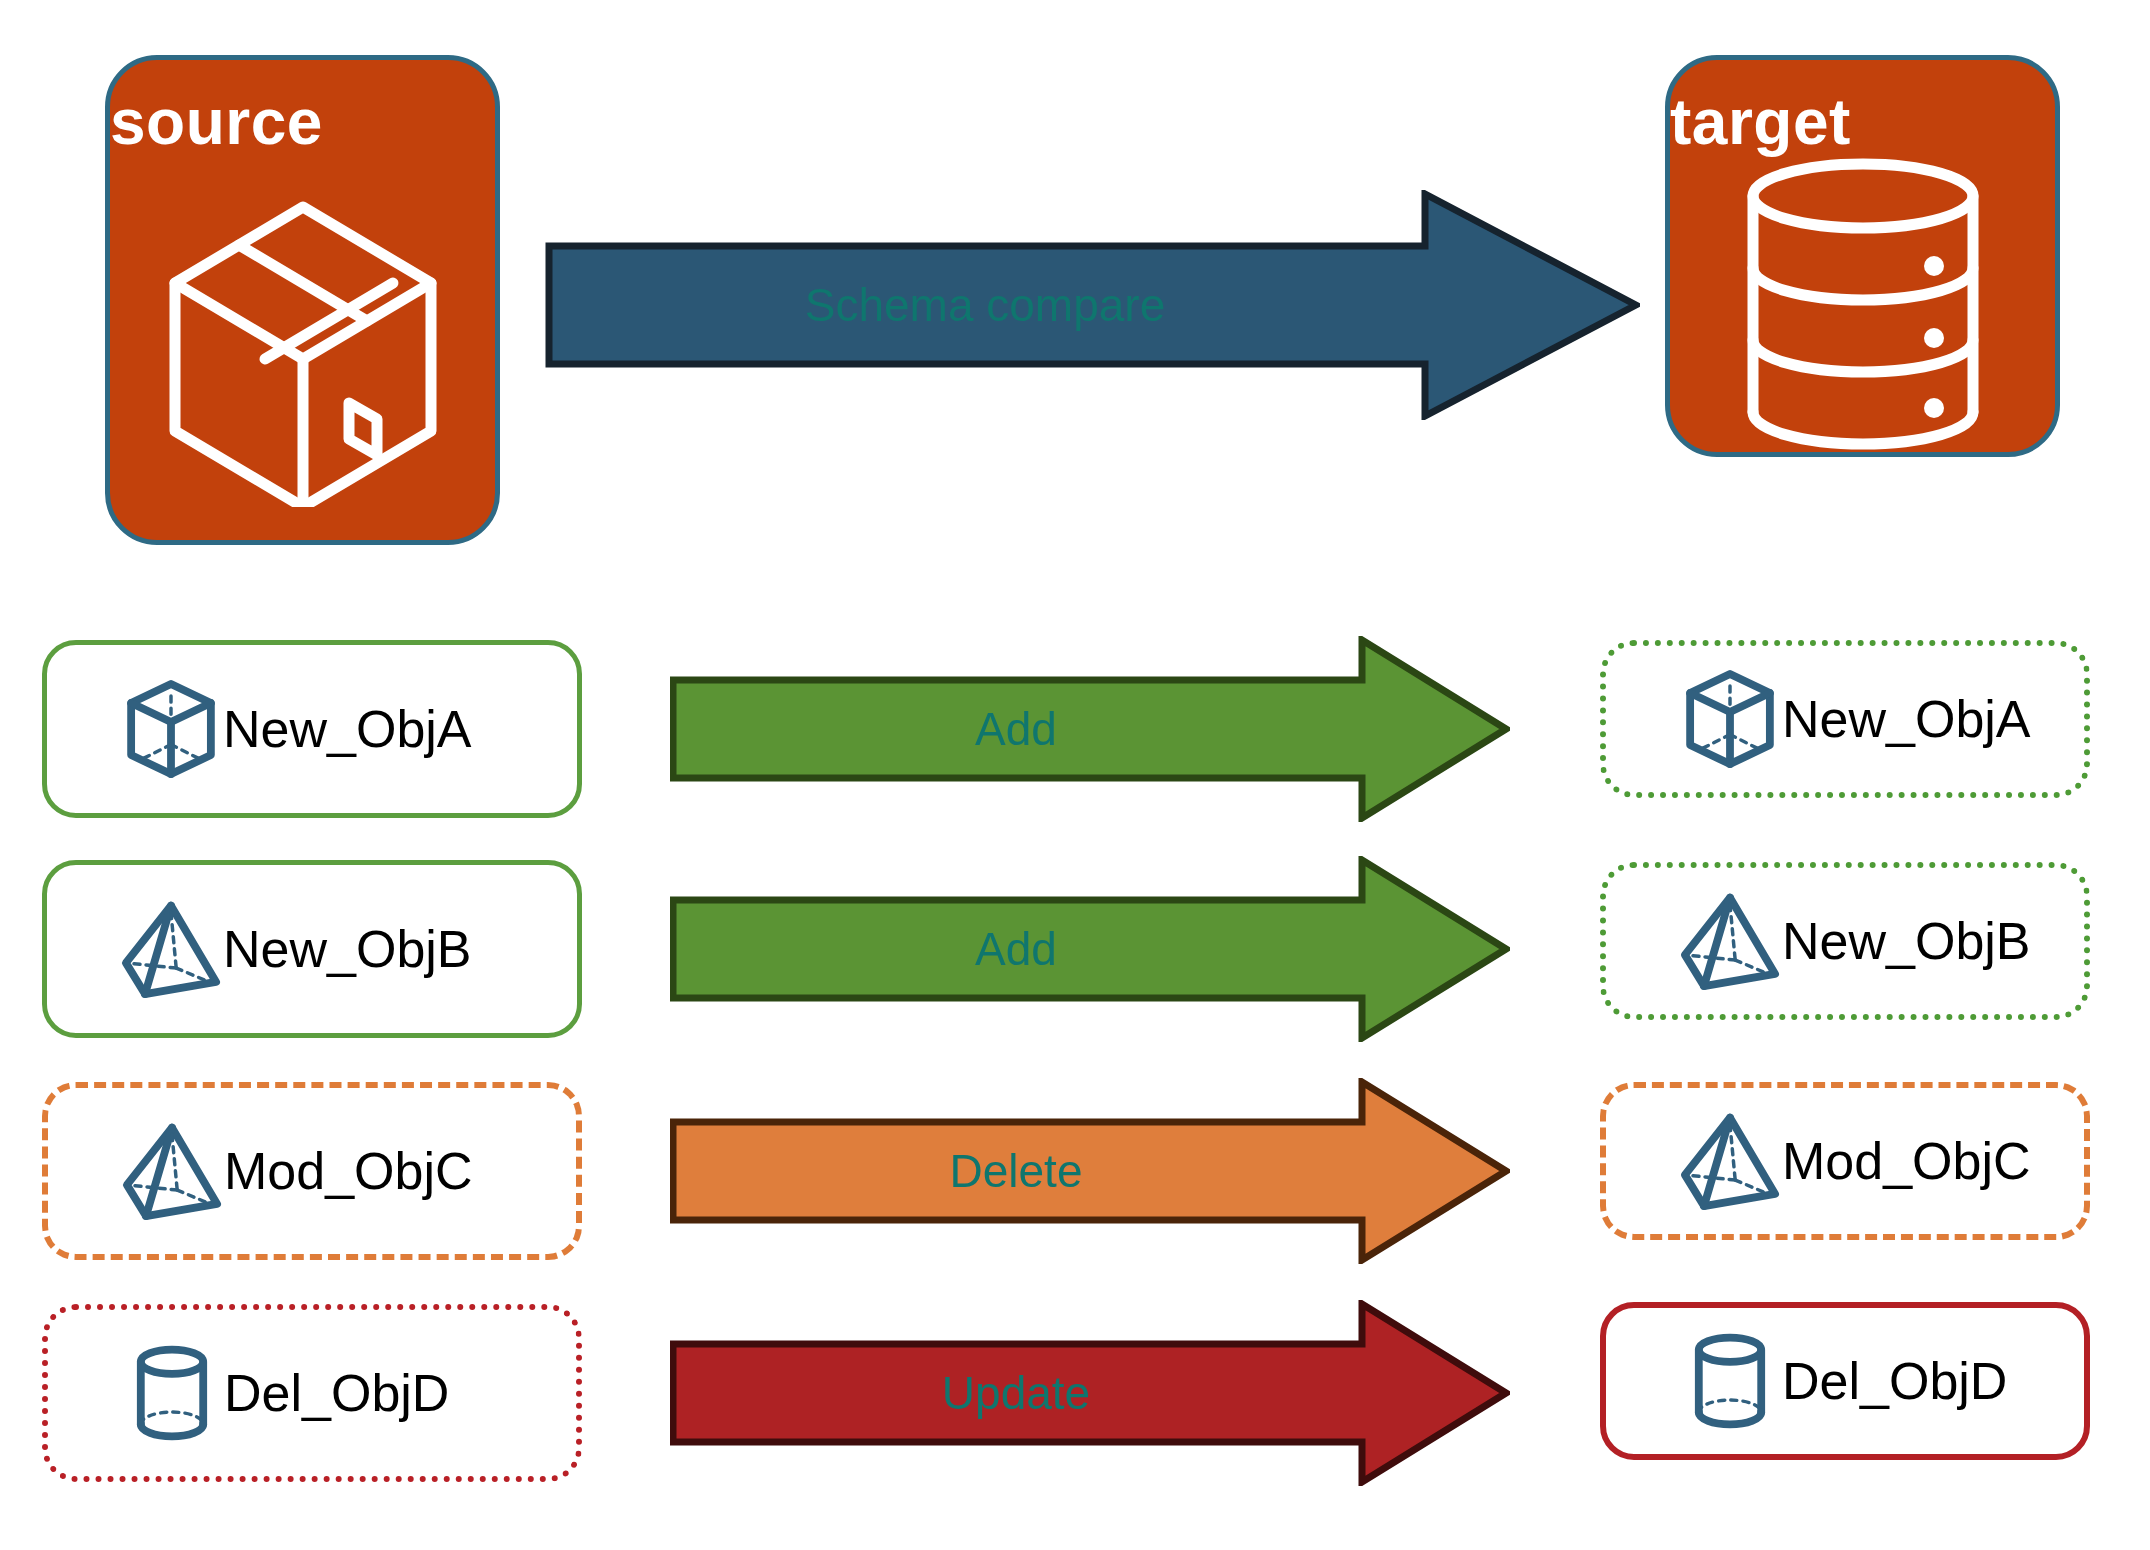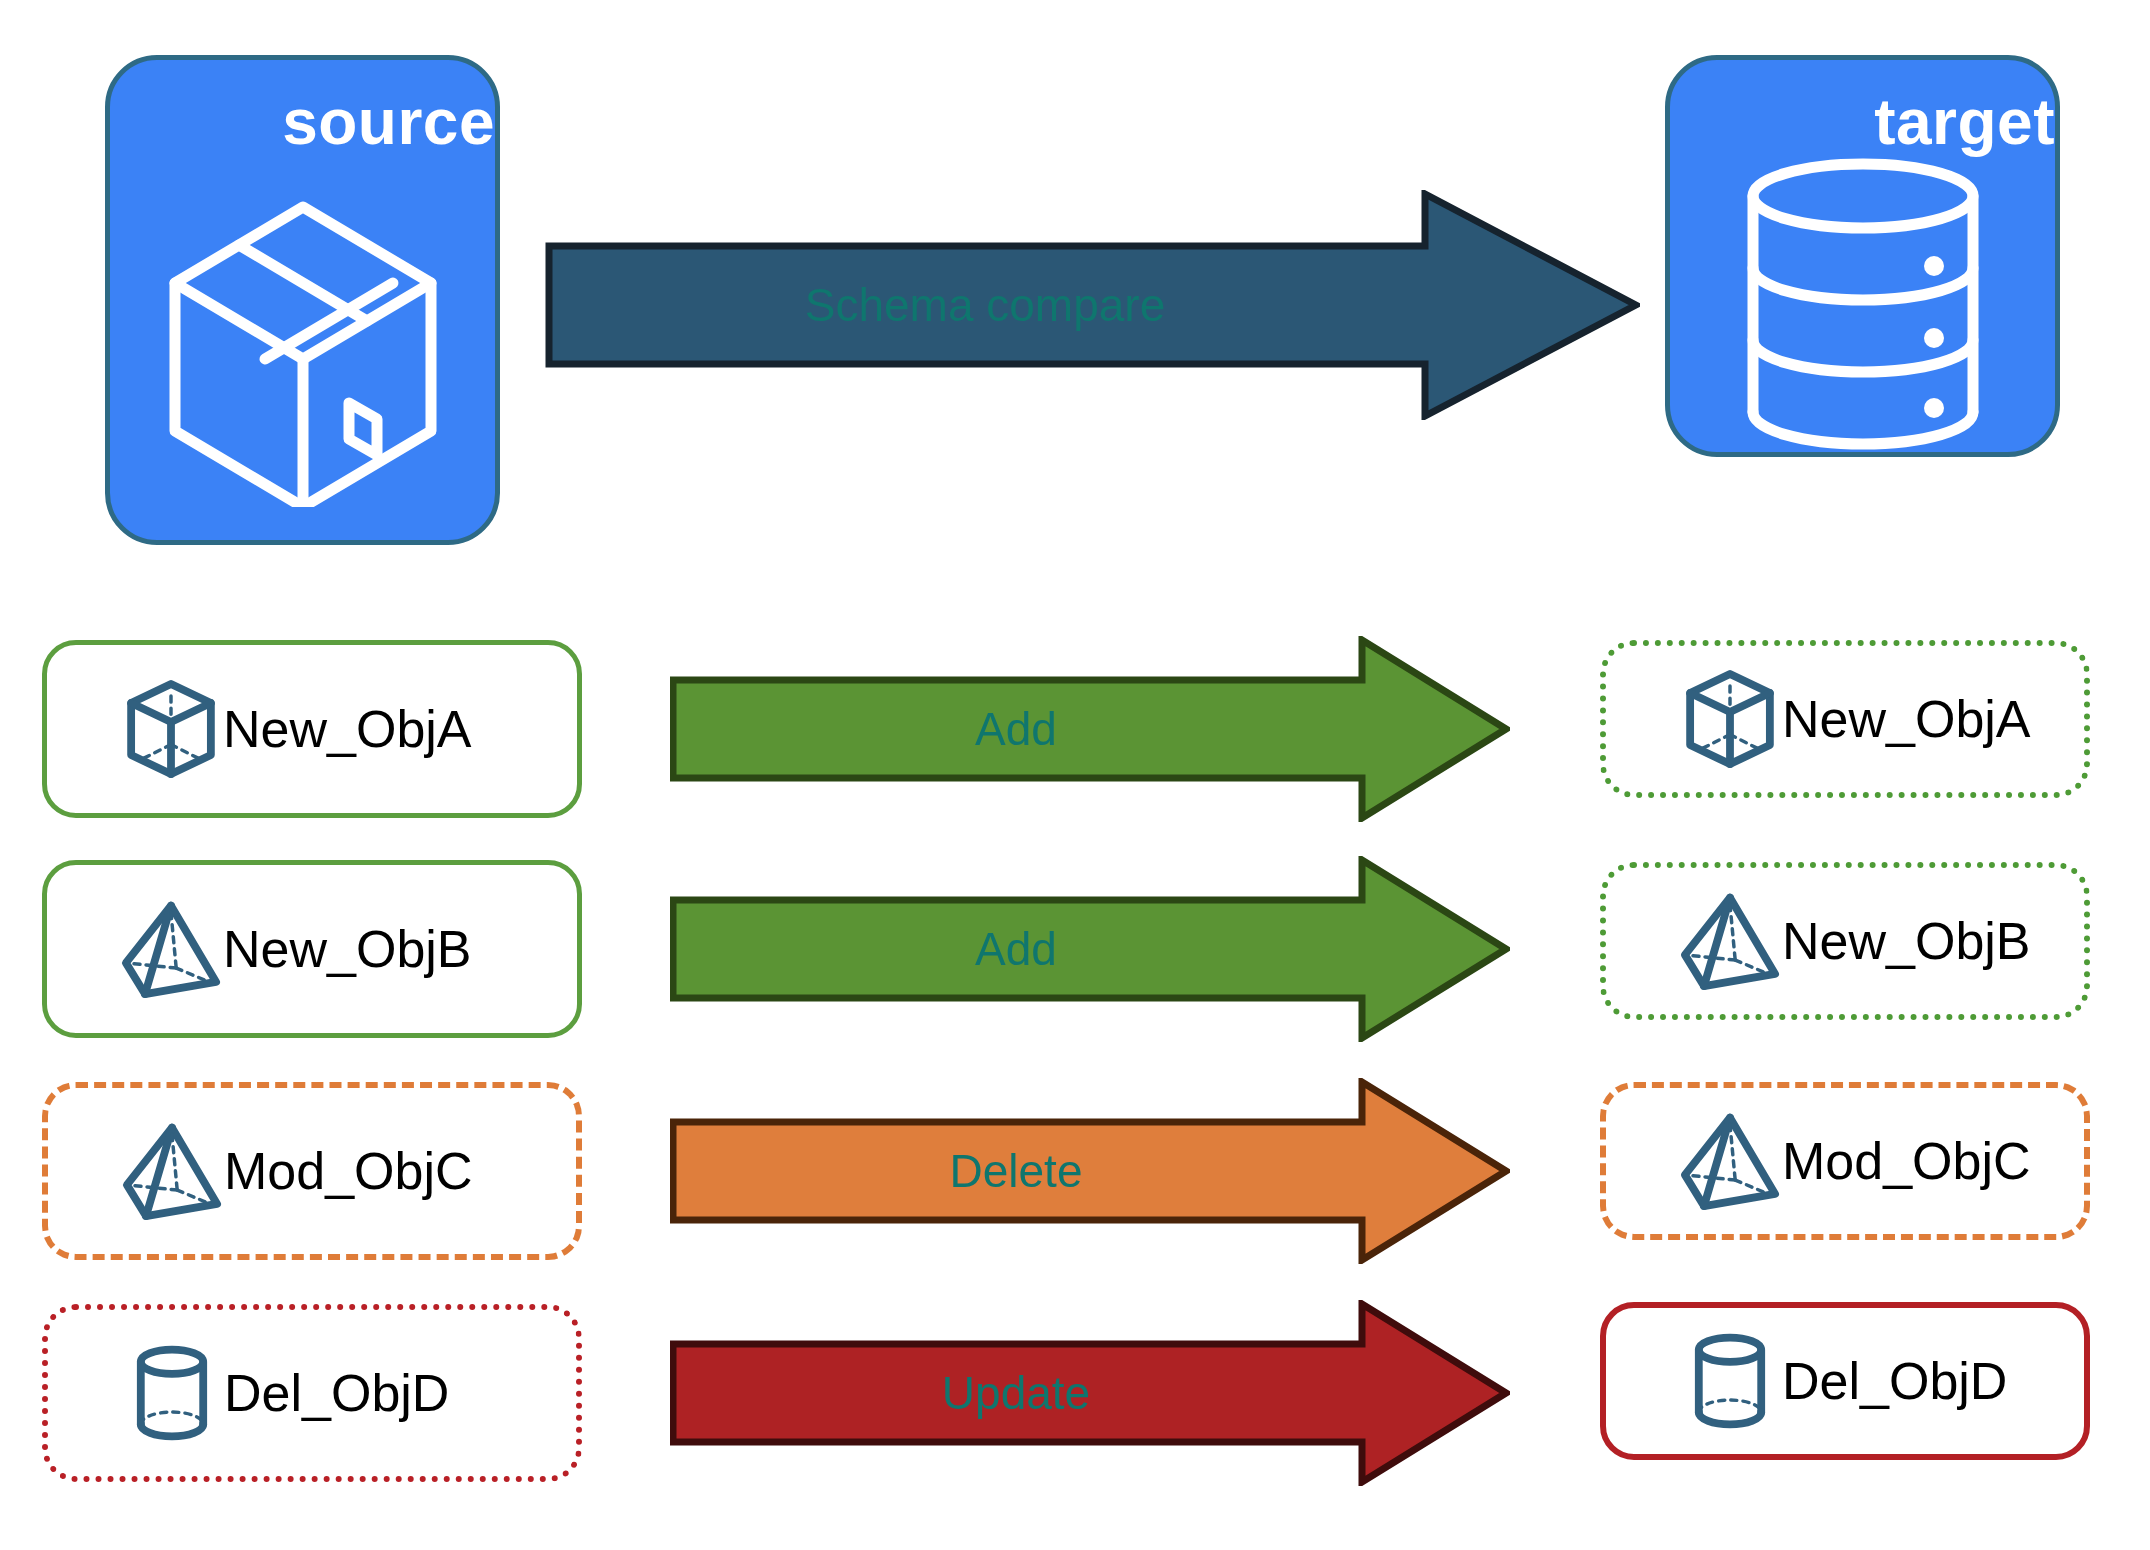--- a/index.html
+++ b/index.html
@@ -16,26 +16,26 @@
     width: 2150px;
     height: 1550px;
     background: #ffffff;
     overflow: hidden;
   }
 
   
   .endpoint {
     position: absolute;
     border-radius: 52px;
-    background: #3b82f6;
+    background: #c2410c;
     border: 5px solid #2e6a85;
     box-sizing: border-box;
     display: flex;
     flex-direction: column;
-    align-items: flex-end;
+    align-items: flex-start;
   }
   .endpoint-title {
     color: #ffffff;
     font-size: 64px;
     font-weight: bold;
     letter-spacing: 0.5px;
     margin-top: 30px;
     line-height: 1;
     user-select: none;
   }

